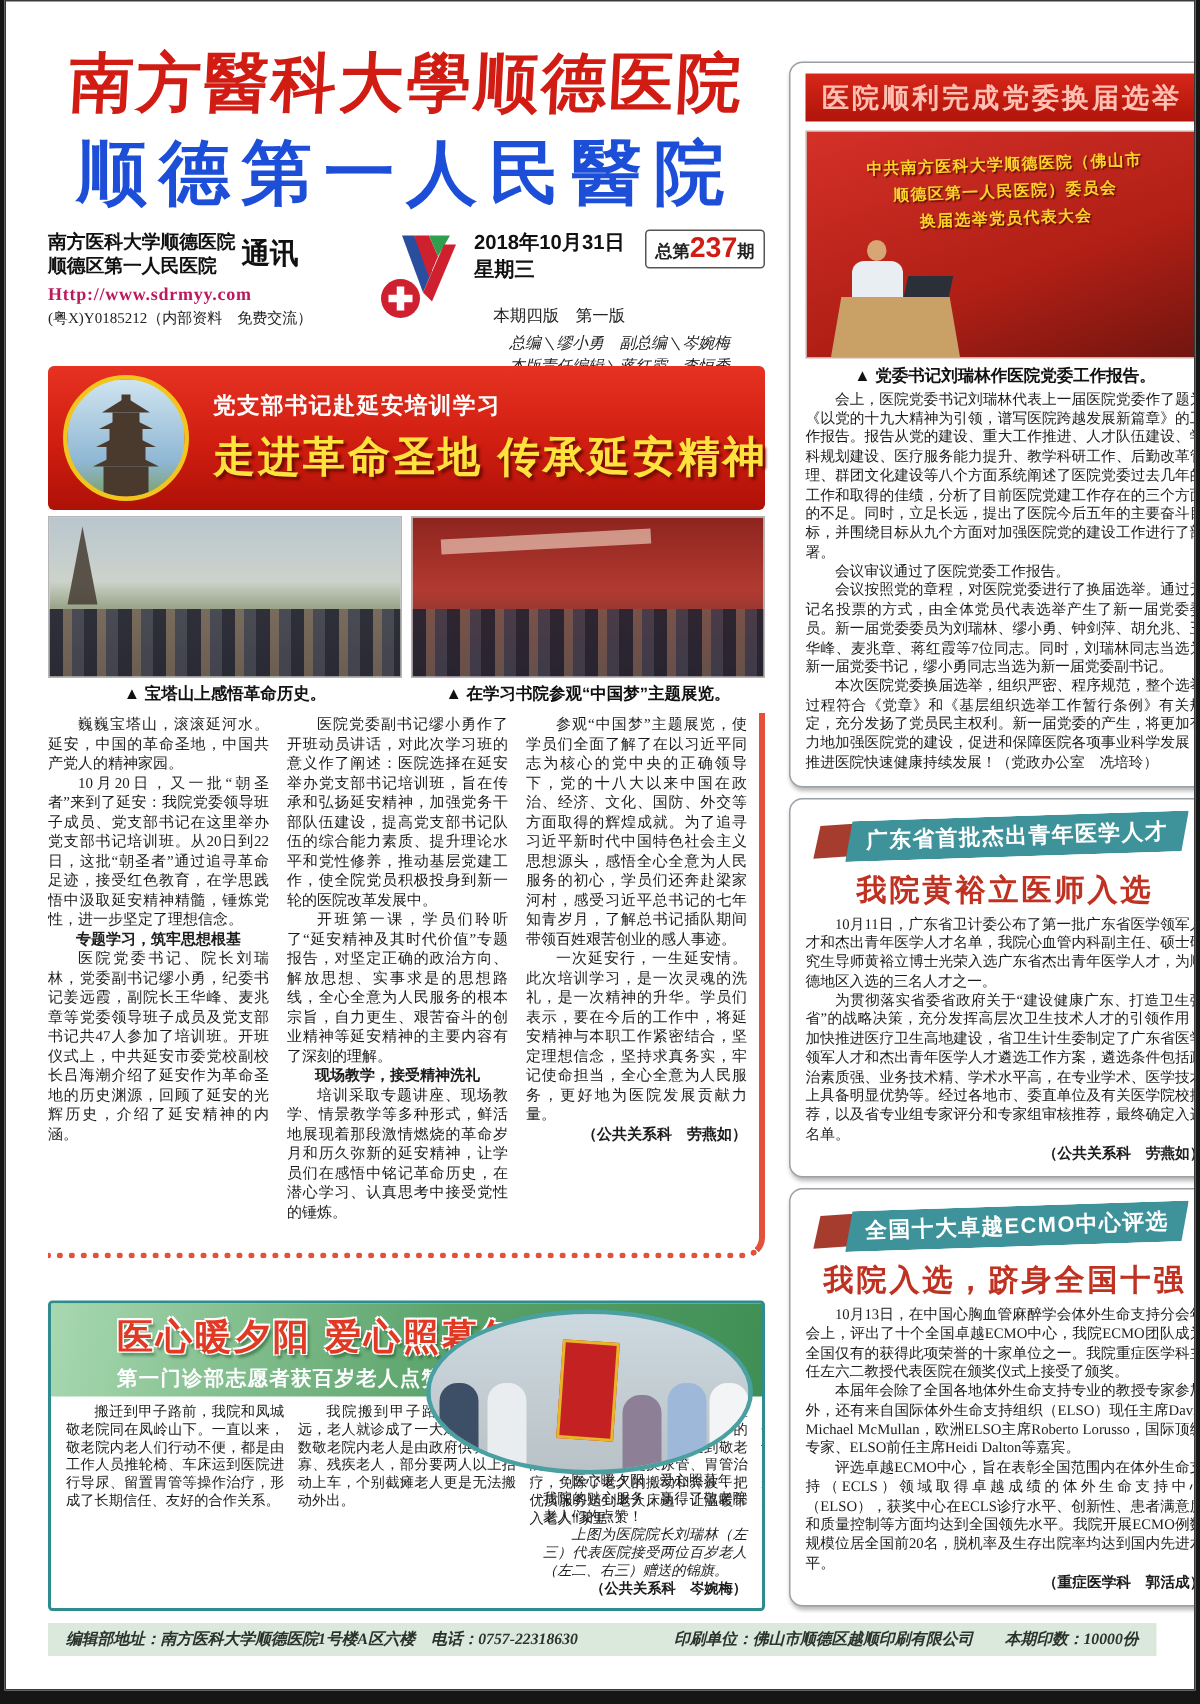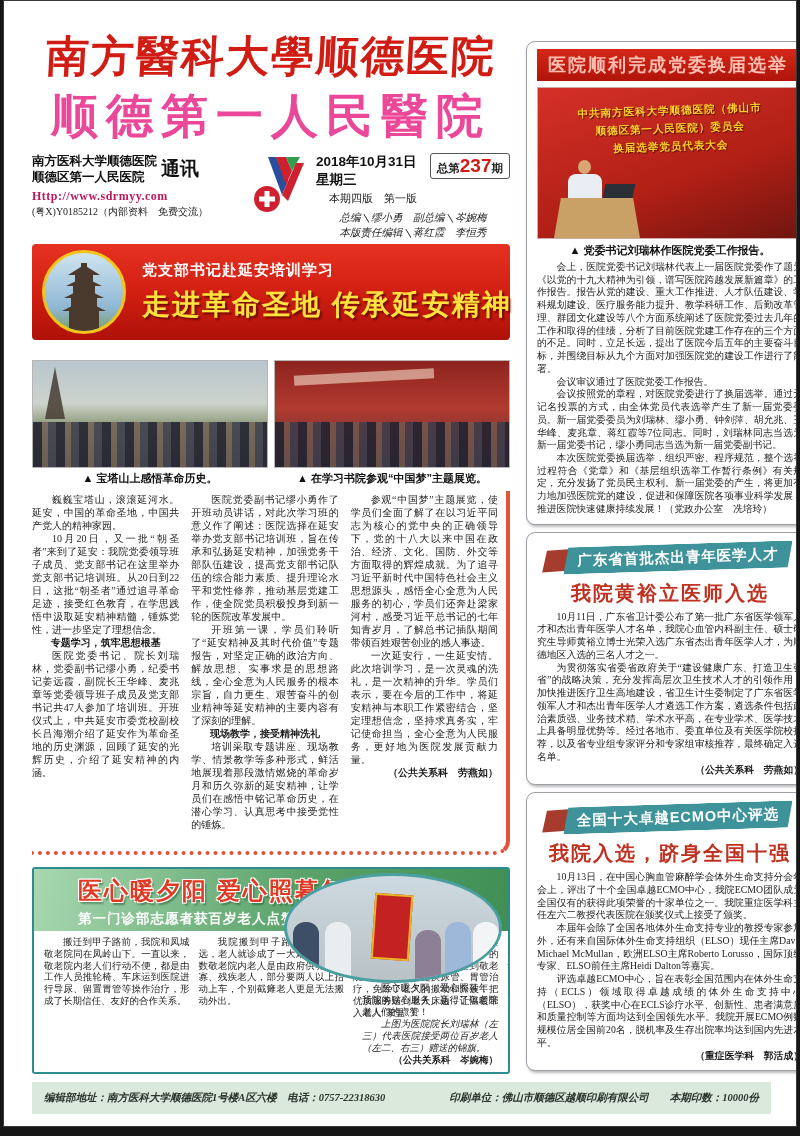--- a/index.html
+++ b/index.html
@@ -2,47 +2,47 @@
 <html><head>
 <meta charset="utf-8">
 <style>
   html,body{margin:0;padding:0;background:#161616;}
   body{font-family:"Liberation Serif","DejaVu Serif",serif;}
   .page{position:absolute;left:3px;top:0;width:792px;height:1125px;background:#ffffff;border:1px solid #3a3a3a;overflow:hidden;}
 
   
   .masthead{position:absolute;left:28px;top:26px;width:478px;}
   .m-title1{font-size:43px;line-height:58px;font-weight:bold;color:#d11c14;letter-spacing:2px;text-align:center;font-family:"DejaVu Serif","Liberation Serif",serif;transform:skewX(-3deg);}
-  .m-title2{font-size:47px;line-height:62px;font-weight:bold;color:#ec4899;letter-spacing:8px;text-align:center;font-family:"DejaVu Serif","Liberation Serif",serif;}
+  .m-title2{font-size:47px;line-height:62px;font-weight:bold;color:#1d4ed8;letter-spacing:8px;text-align:center;font-family:"DejaVu Serif","Liberation Serif",serif;}
   .m-inforow{margin-top:6px;display:flex;align-items:flex-start;gap:8px;}
   .m-org{width:212px;}
   .m-org-top{display:flex;align-items:center;gap:4px;}
   .m-org-names{font-size:12.5px;font-weight:bold;line-height:1.3;color:#111;font-family:"Liberation Sans",sans-serif;}
   .m-org-suffix{font-size:19px;font-weight:bold;color:#111;font-family:"Liberation Sans",sans-serif;}
   .m-web{font-size:12px;font-weight:bold;letter-spacing:.5px;color:#be185d;margin-top:3px;}
   .m-lic{font-size:10px;color:#222;margin-top:1px;}
   .m-logo{width:56px;height:62px;flex:none;margin-top:2px;}
   .m-date{flex:1;position:relative;}
   .m-date-row{display:flex;align-items:flex-start;justify-content:space-between;}
   .m-date-main{font-size:13.5px;font-weight:bold;color:#111;font-family:"Liberation Sans",sans-serif;}
-  .m-edition{font-size:11px;color:#222;text-align:center;margin-top:2px;font-family:"Liberation Sans",sans-serif;}
+  .m-edition{font-size:11px;color:#222;text-align:center;margin-top:14px;font-family:"Liberation Sans",sans-serif;}
   .m-issuebox{border:1.5px solid #555;border-radius:3px;padding:1px 6px;white-space:nowrap;background:#fff;}
   .m-issuebox .pre,.m-issuebox .suf{font-size:11.5px;color:#222;font-weight:bold;}
   .m-issuebox .num{font-size:19px;font-weight:bold;color:#d11c14;font-family:Liberation Sans, sans-serif;}
   .m-editors{margin-top:4px;text-align:center;font-size:10.5px;font-style:italic;color:#222;line-height:1.45;}
   .m-rule{margin-top:7px;height:6px;border-top:3px solid #c50f0c;border-bottom:2px solid #c50f0c;}
 
   
   .main-article{position:absolute;left:28px;top:243px;width:478px;}
   .main-banner{height:96px;border-radius:4px;background:linear-gradient(180deg,#e63222 0%,#cf1d10 55%,#ae1108 100%);display:flex;align-items:center;padding:0 10px;gap:16px;box-sizing:border-box;}
   .pagoda-circle{width:78px;height:78px;border-radius:50%;border:3px solid #f2c41d;background:linear-gradient(#cfe4ef,#8fb7d4 70%,#7ba06c);flex:none;display:flex;align-items:flex-end;justify-content:center;overflow:hidden;}
   .mb-text{flex:1;}
   .mb-kicker{color:#ffffff;font-weight:bold;font-size:15px;letter-spacing:1px;font-family:Liberation Mono, monospace;margin-bottom:6px;}
   .mb-headline{color:#ffe23e;font-weight:bold;font-size:28px;letter-spacing:2px;font-family:"Liberation Sans",sans-serif;text-shadow:2px 2px 2px #700a04;white-space:nowrap;}
-  .photo-row{margin-top:20px;display:flex;gap:6px;}
+  .photo-row{margin-top:4px;display:flex;gap:6px;}
   .photo-row figure{margin:0;flex:1;}
   .m-photo{height:106px;border:1px solid #b5b5b5;position:relative;overflow:hidden;}
   .m-photo1{background:linear-gradient(180deg,#b9c6ce 0%,#ccd3cb 40%,#97a184 58%,#636b53 100%);}
   .m-photo2{background:linear-gradient(180deg,#8e241f 0%,#b23a30 45%,#4c3338 100%);}
   .crowd{position:absolute;left:0;right:0;bottom:0;height:42%;background:repeating-linear-gradient(90deg,rgba(35,35,48,.9) 0 9px,rgba(110,90,80,.75) 9px 15px,rgba(60,60,75,.85) 15px 23px);}
   .tower{position:absolute;left:12px;top:6px;width:0;height:0;border-left:10px solid transparent;border-right:10px solid transparent;border-bottom:52px solid rgba(70,60,50,.85);}
   .banner-streak{position:absolute;left:8%;top:10%;width:60%;height:10px;background:rgba(255,240,220,.55);transform:rotate(-3deg);}
   .m-caption{font-size:11px;font-weight:bold;color:#111;text-align:center;margin-top:3px;font-family:"Liberation Sans",sans-serif;}
   .main-text{margin-top:5px;height:352px;column-count:3;column-gap:12px;padding:2px 8px 6px 0;border-right:4px solid #e2523a;border-bottom:4px dotted #e2523a;border-bottom-right-radius:14px;overflow:hidden;}
 
@@ -80,21 +80,21 @@
   .spk-body{position:absolute;left:30px;top:86px;width:34px;height:36px;border-radius:8px 8px 0 0;background:#e8eef2;}
   .podium{position:absolute;left:16px;bottom:0;width:86px;height:40px;background:#c9a066;clip-path:polygon(8% 0,92% 0,100% 100%,0 100%);}
   .laptop{position:absolute;left:66px;top:96px;width:30px;height:14px;background:#2a2f38;transform:skewX(-12deg);}
   .rcaption{font-size:11px;font-weight:bold;text-align:center;color:#111;margin:4px 0 3px;font-family:"Liberation Sans",sans-serif;}
   .ribbon-wrap{position:relative;height:32px;margin:2px 0 6px;}
   .ribbon-red{position:absolute;left:8px;top:7px;width:46px;height:22px;background:#a63c2e;transform:skewX(-16deg) rotate(-4deg);}
   .ribbon-teal{position:absolute;left:26px;top:2px;right:10px;background:#3e929a;color:#fff;font-weight:bold;font-size:14.5px;text-align:center;padding:4px 0;transform:rotate(-1.8deg);font-family:"Liberation Sans",sans-serif;letter-spacing:1px;clip-path:polygon(2.5% 0,100% 0,97.5% 100%,0 100%);}
   .red-headline{color:#bf3222;font-size:20px;font-weight:bold;text-align:center;letter-spacing:2px;margin:2px 0 4px;font-family:"Liberation Sans",sans-serif;}
 
   
-  .footbar{position:absolute;left:28px;top:1081px;width:739px;height:32px;background:#dbe9dd;display:flex;justify-content:space-between;align-items:center;padding:0 12px;box-sizing:border-box;}
+  .footbar{position:absolute;left:28px;top:1081px;width:739px;height:22px;background:#dbe9dd;display:flex;justify-content:space-between;align-items:center;padding:0 12px;box-sizing:border-box;}
   .footbar span{font-size:10.5px;font-style:italic;font-weight:bold;color:#2b332b;}
 </style>
 </head>
 <body>
 
 <div class="page">
 
   <header class="masthead">
     <div class="m-title1">南方醫科大學顺德医院</div>
     <div class="m-title2">顺德第一人民醫院</div>

